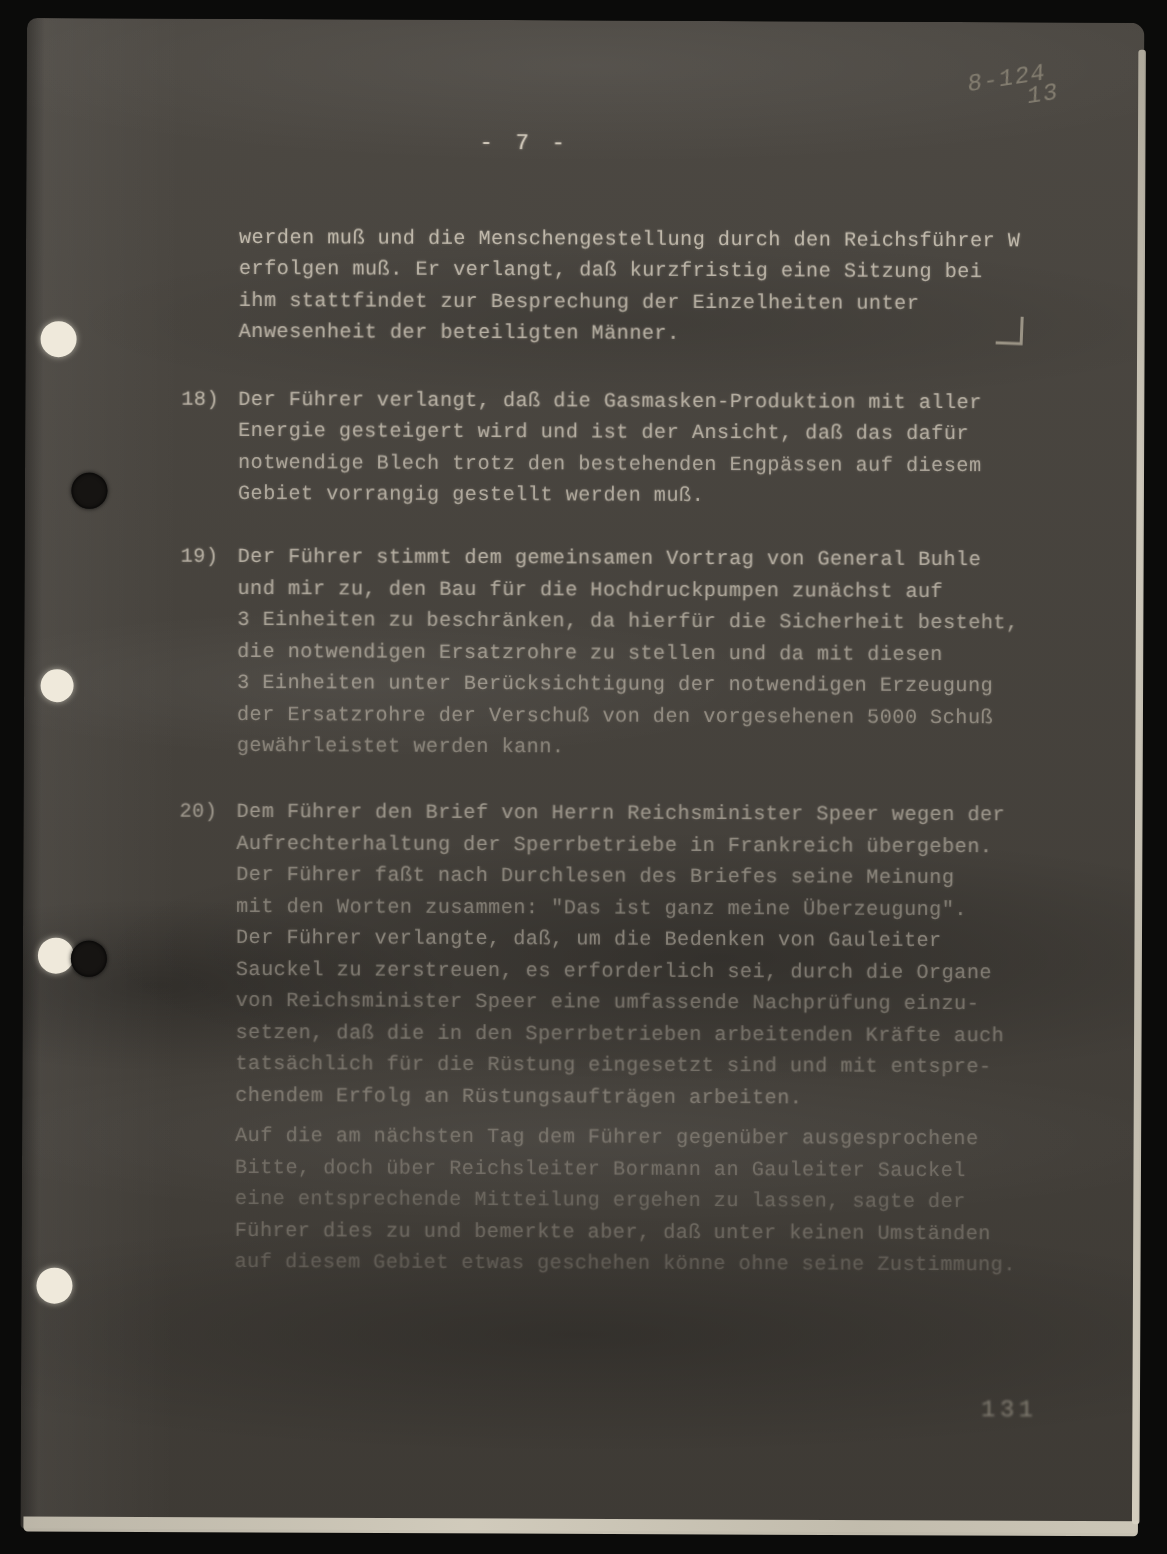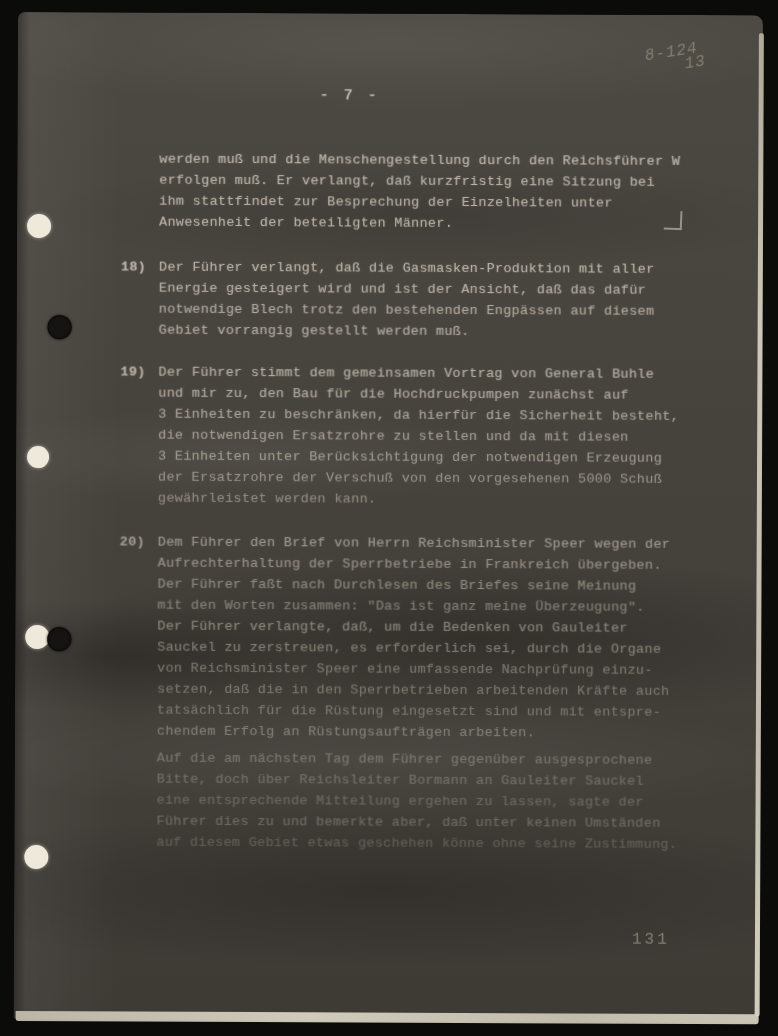--- a/index.html
+++ b/index.html
@@ -43,37 +43,37 @@
   .page-number{
     position:absolute;left:302px;top:74px;width:160px;
     color:#d9d1c2;font-size:15px;letter-spacing:3px;text-align:left;
     text-shadow:0 0 2px rgba(217,209,194,.45);
   }
   .para{
     position:absolute;left:142px;width:530px;
     color:#d6cebf;font-size:13.5px;line-height:21px;letter-spacing:.3px;
     white-space:pre;
   }
-  .para .num{position:absolute;left:-38px;top:0;font-weight:bold;}
+  .para .num{position:absolute;left:-38px;top:0;}
   .tline{text-shadow:0 0 2px rgba(214,206,191,.35);}
   
   .handwritten{
     position:absolute;left:628px;top:28px;color:rgba(205,195,172,.42);
     font-size:16px;font-style:italic;transform:rotate(-9deg);
     letter-spacing:1px;filter:blur(.5px);
   }
   .handwritten .hw2{margin-left:38px;margin-top:-4px;}
   .corner-mark{
     position:absolute;left:647px;top:196px;width:16px;height:17px;
     border-right:2px solid rgba(222,213,192,.55);
     border-bottom:2px solid rgba(222,213,192,.55);
     filter:blur(.4px);transform:rotate(2deg);
   }
   .stamp{
-    position:absolute;left:618px;top:916px;
+    position:absolute;left:640px;top:916px;
     color:rgba(228,219,199,.40);font-size:16px;letter-spacing:3px;
     filter:blur(.6px);
   }
   
   .hole{position:absolute;border-radius:50%;}
   .hole.white{background:#efe9db;box-shadow:0 0 4px rgba(239,233,219,.6);}
   .hole.black{background:#161412;box-shadow:inset 0 0 3px #000, 0 0 3px rgba(0,0,0,.8);}
 </style>
 </head>
 <body>

